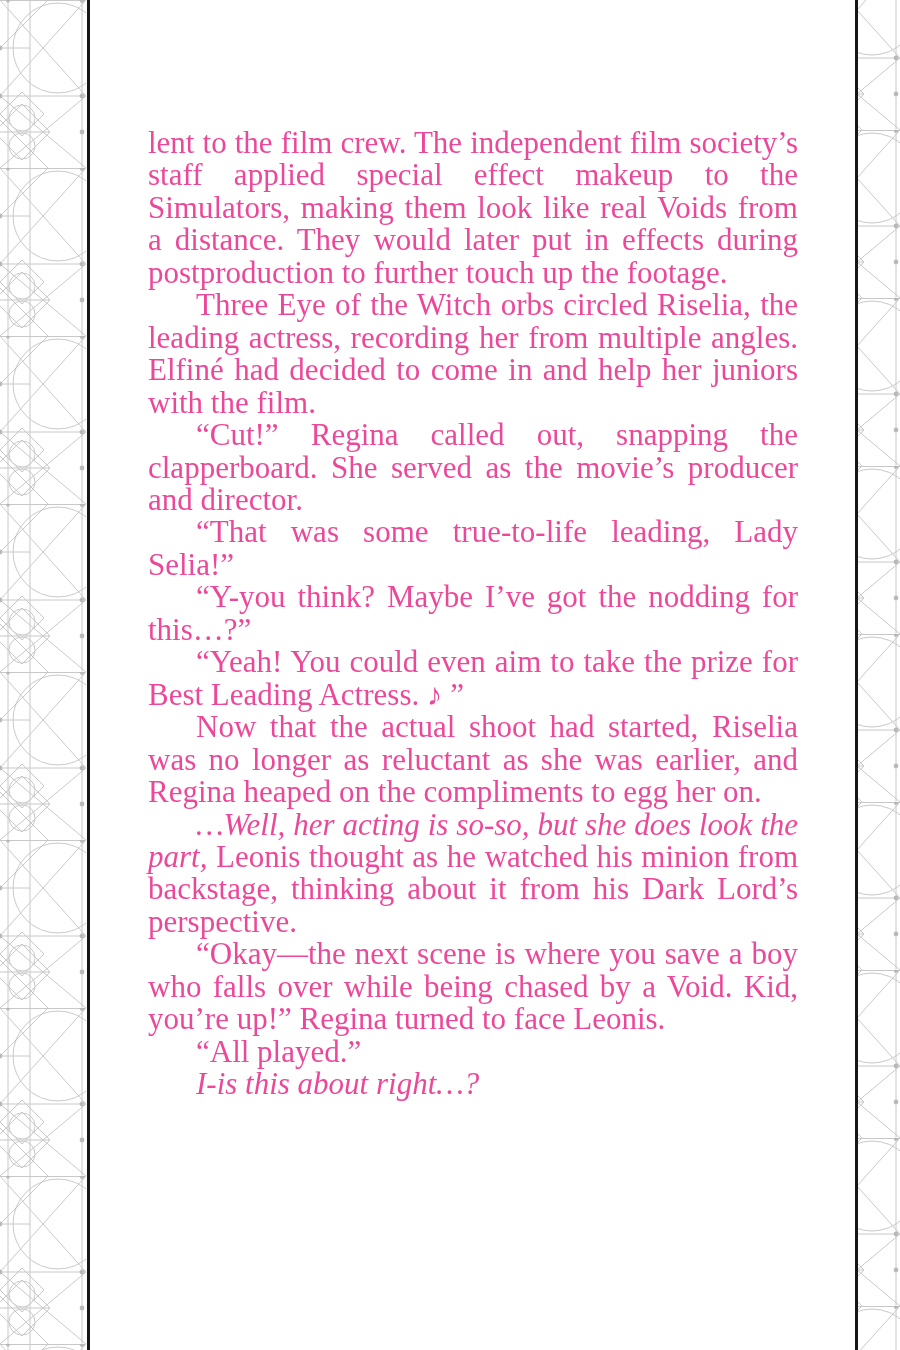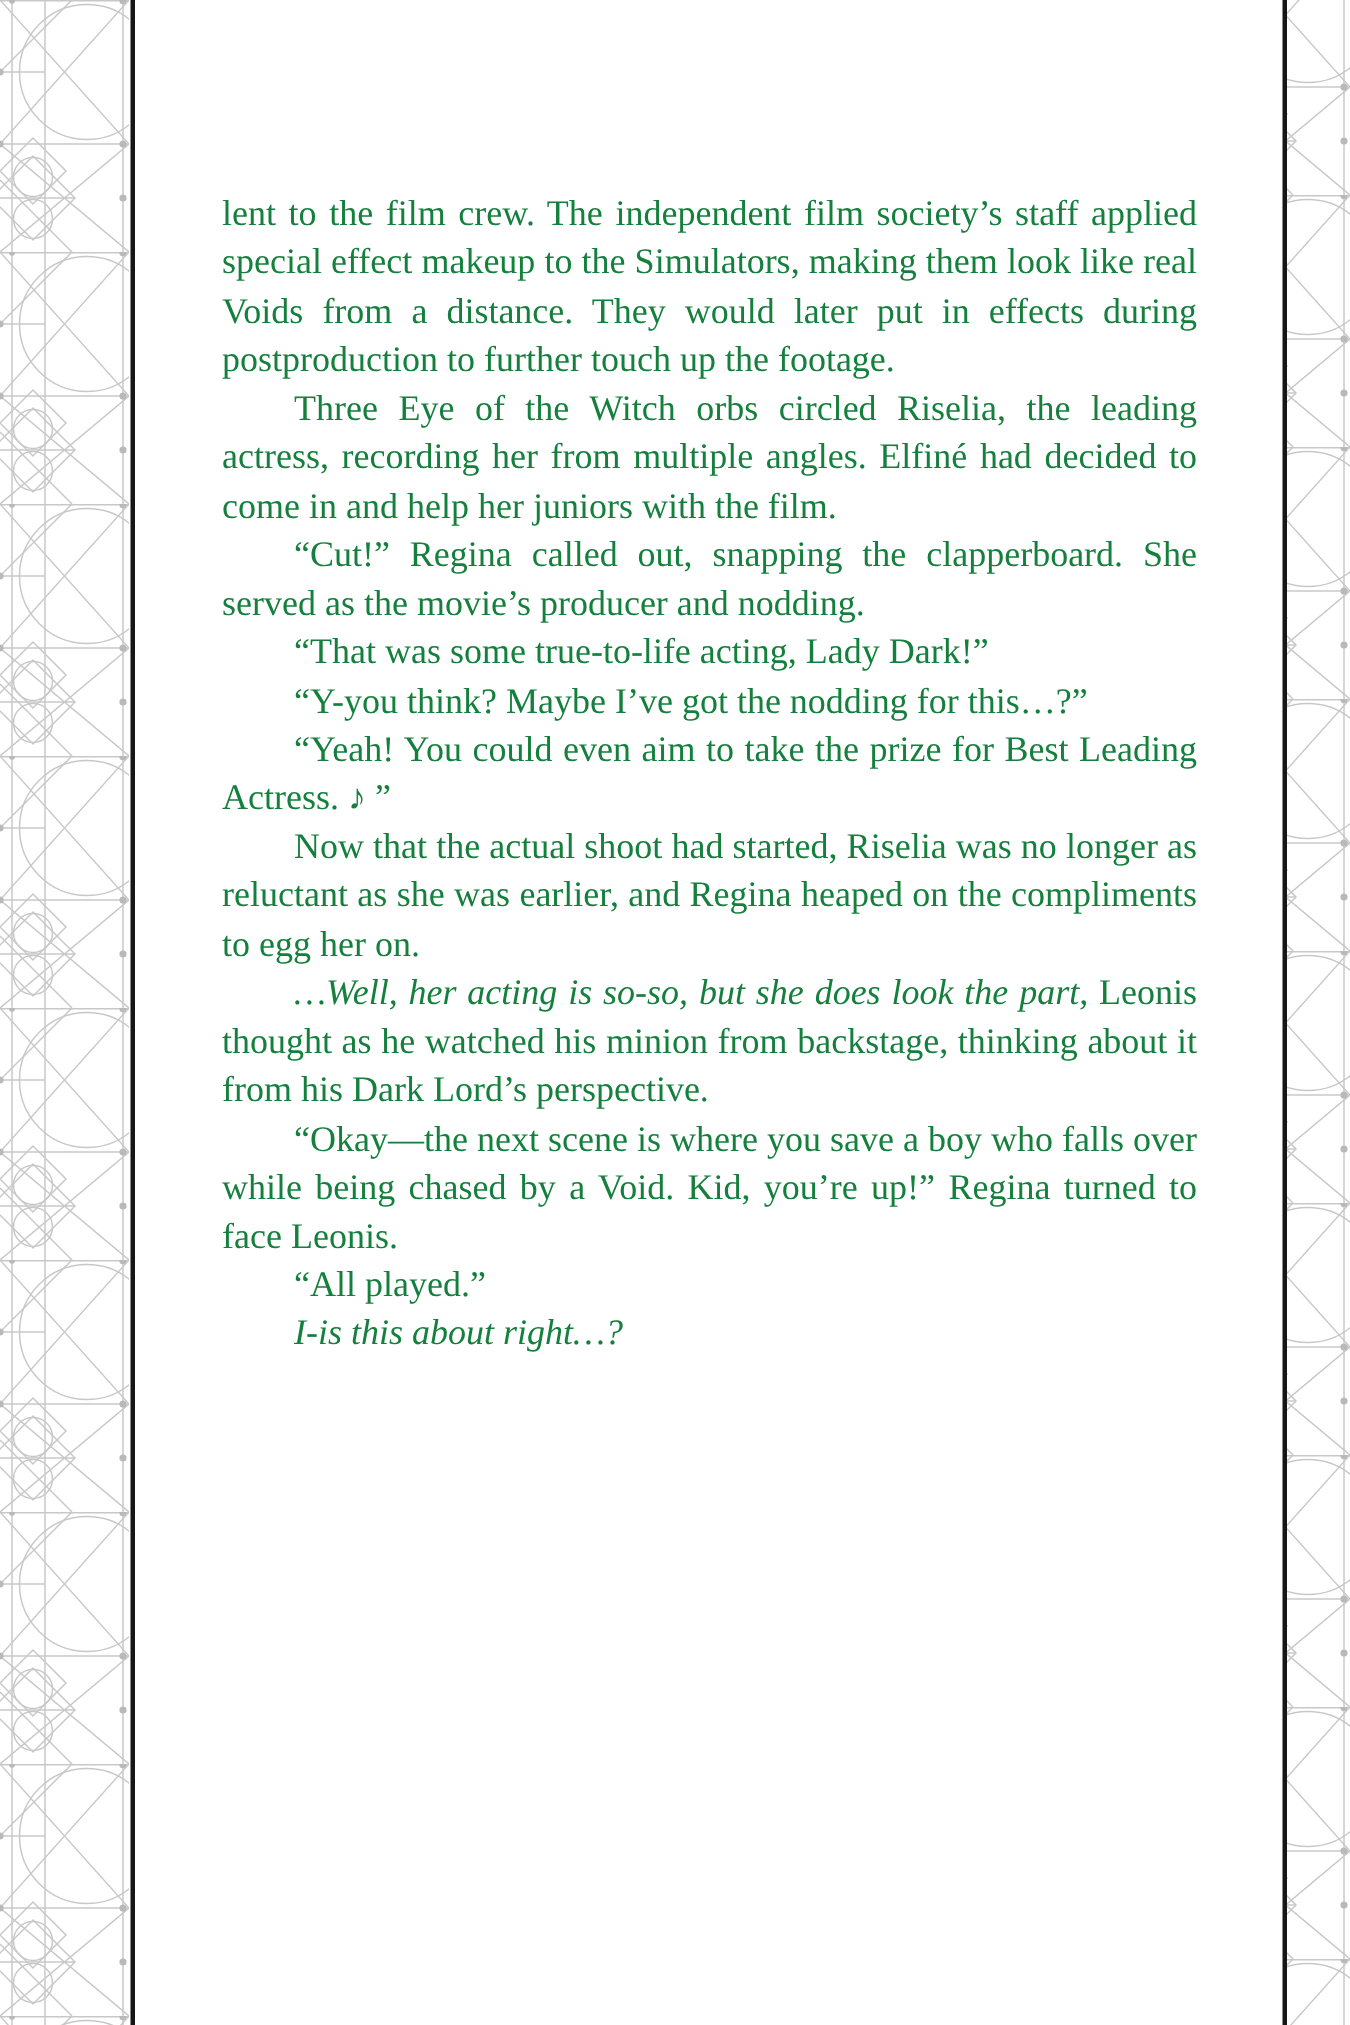--- a/index.html
+++ b/index.html
@@ -40,22 +40,22 @@
     height: 1350px;
     background: #161616;
   }
   .rule-left { left: 87px; }
   .rule-right { left: 855px; }
   .body-text {
     position: absolute;
     left: 148px;
     top: 127px;
     width: 650px;
-    color: #15803d;
-    font-size: 24px;
+    color: #ec4899;
+    font-size: 31px;
     line-height: 32.45px;
     text-align: justify;
   }
   .body-text p {
     margin: 0;
     padding: 0;
   }
   .body-text p.indent {
     text-indent: 48px;
   }
@@ -108,22 +108,22 @@
     </defs>
     <rect x="0" y="0" width="86" height="1350" fill="url(#orn-tile)"></rect>
   </svg>
 </div>
 
 <div class="page-rule rule-left"></div>
 
 <main class="body-text">
     <p class=""><span>lent to the film crew. The independent film society’s staff applied special effect makeup to the Simulators, making them look like real Voids from a distance. They would later put in effects during postproduction to further touch up the footage.</span></p>
     <p class="indent"><span>Three Eye of the Witch orbs circled Riselia, the leading actress, recording her from multiple angles. Elfiné had decided to come in and help her juniors with the film.</span></p>
-    <p class="indent"><span>“Cut!” Regina called out, snapping the clapperboard. She served as the movie’s producer and nodding.</span></p>
-    <p class="indent"><span>“That was some true-to-life acting, Lady Dark!”</span></p>
+    <p class="indent"><span>“Cut!” Regina called out, snapping the clapperboard. She served as the movie’s producer and director.</span></p>
+    <p class="indent"><span>“That was some true-to-life leading, Lady Selia!”</span></p>
     <p class="indent"><span>“Y-you think? Maybe I’ve got the nodding for this…?”</span></p>
     <p class="indent"><span>“Yeah! You could even aim to take the prize for Best Leading Actress. ♪ ”</span></p>
     <p class="indent"><span>Now that the actual shoot had started, Riselia was no longer as reluctant as she was earlier, and Regina heaped on the compliments to egg her on.</span></p>
     <p class="indent"><em>…Well, her acting is so-so, but she does look the part,</em><span> Leonis thought as he watched his minion from backstage, thinking about it from his Dark Lord’s perspective.</span></p>
     <p class="indent"><span>“Okay—the next scene is where you save a boy who falls over while being chased by a Void. Kid, you’re up!” Regina turned to face Leonis.</span></p>
     <p class="indent"><span>“All played.”</span></p>
     <p class="indent"><em>I-is this about right…?</em></p>
   </main>
 
 <div class="page-rule rule-right"></div>

